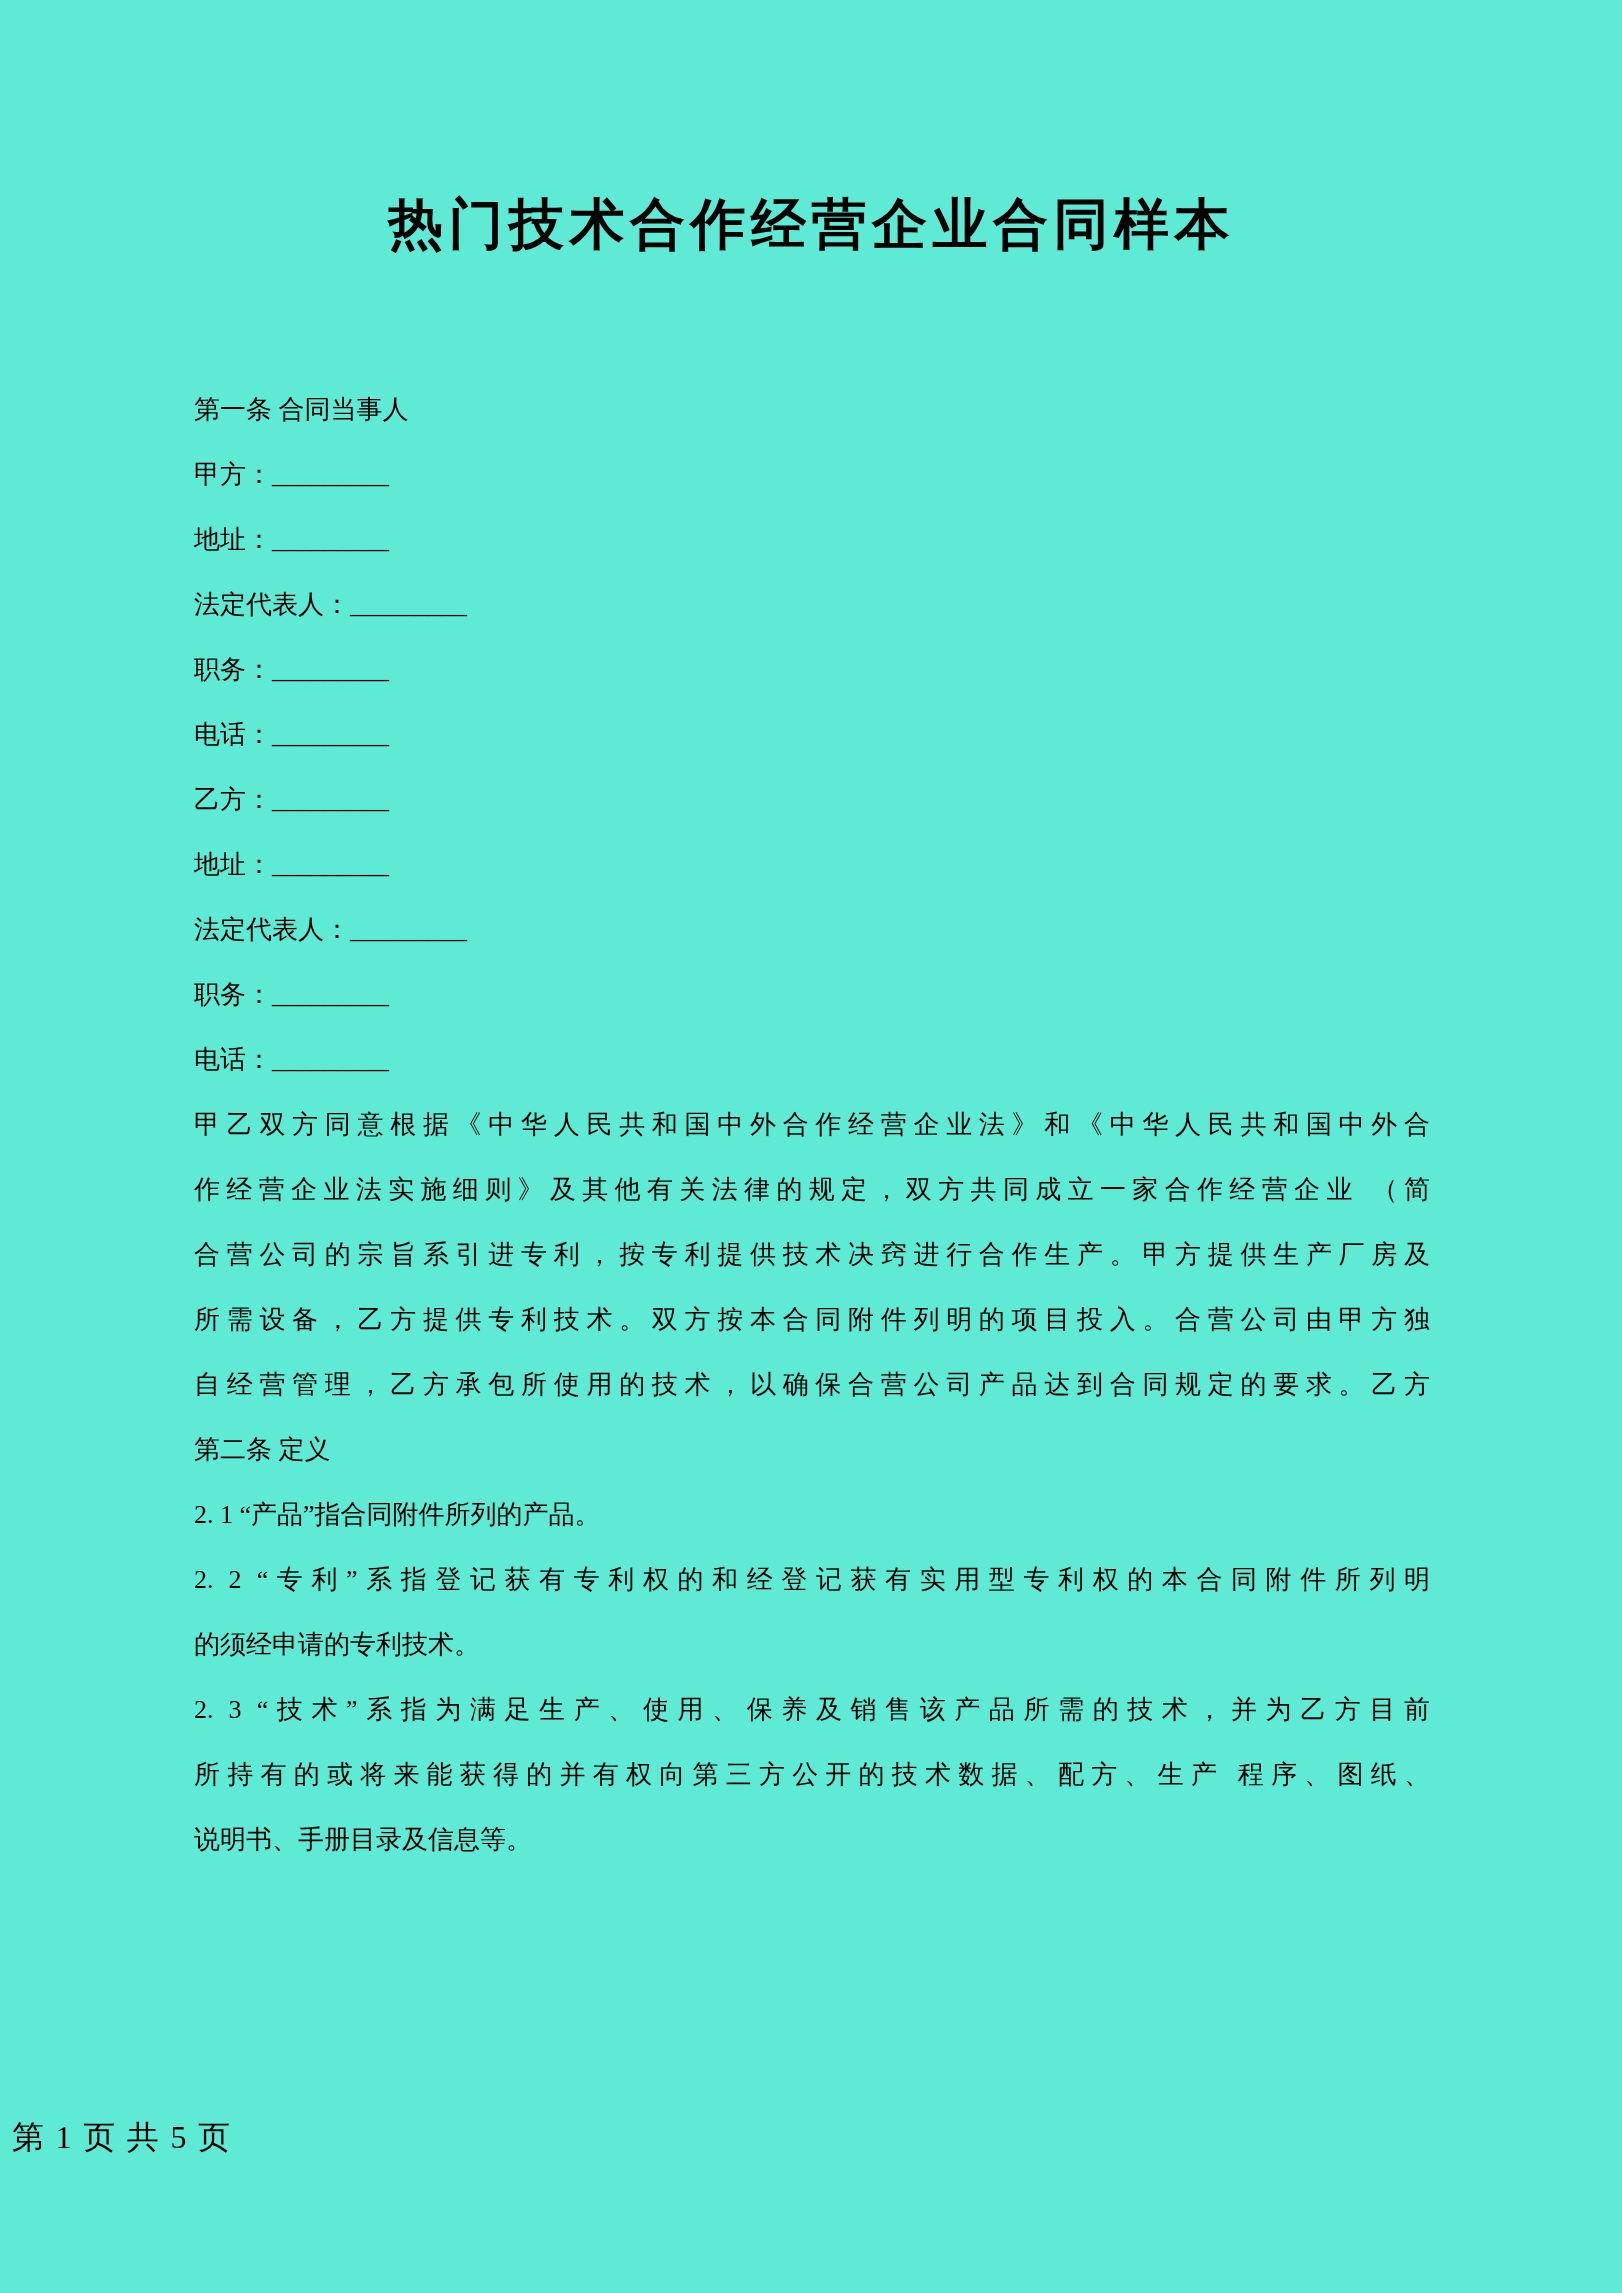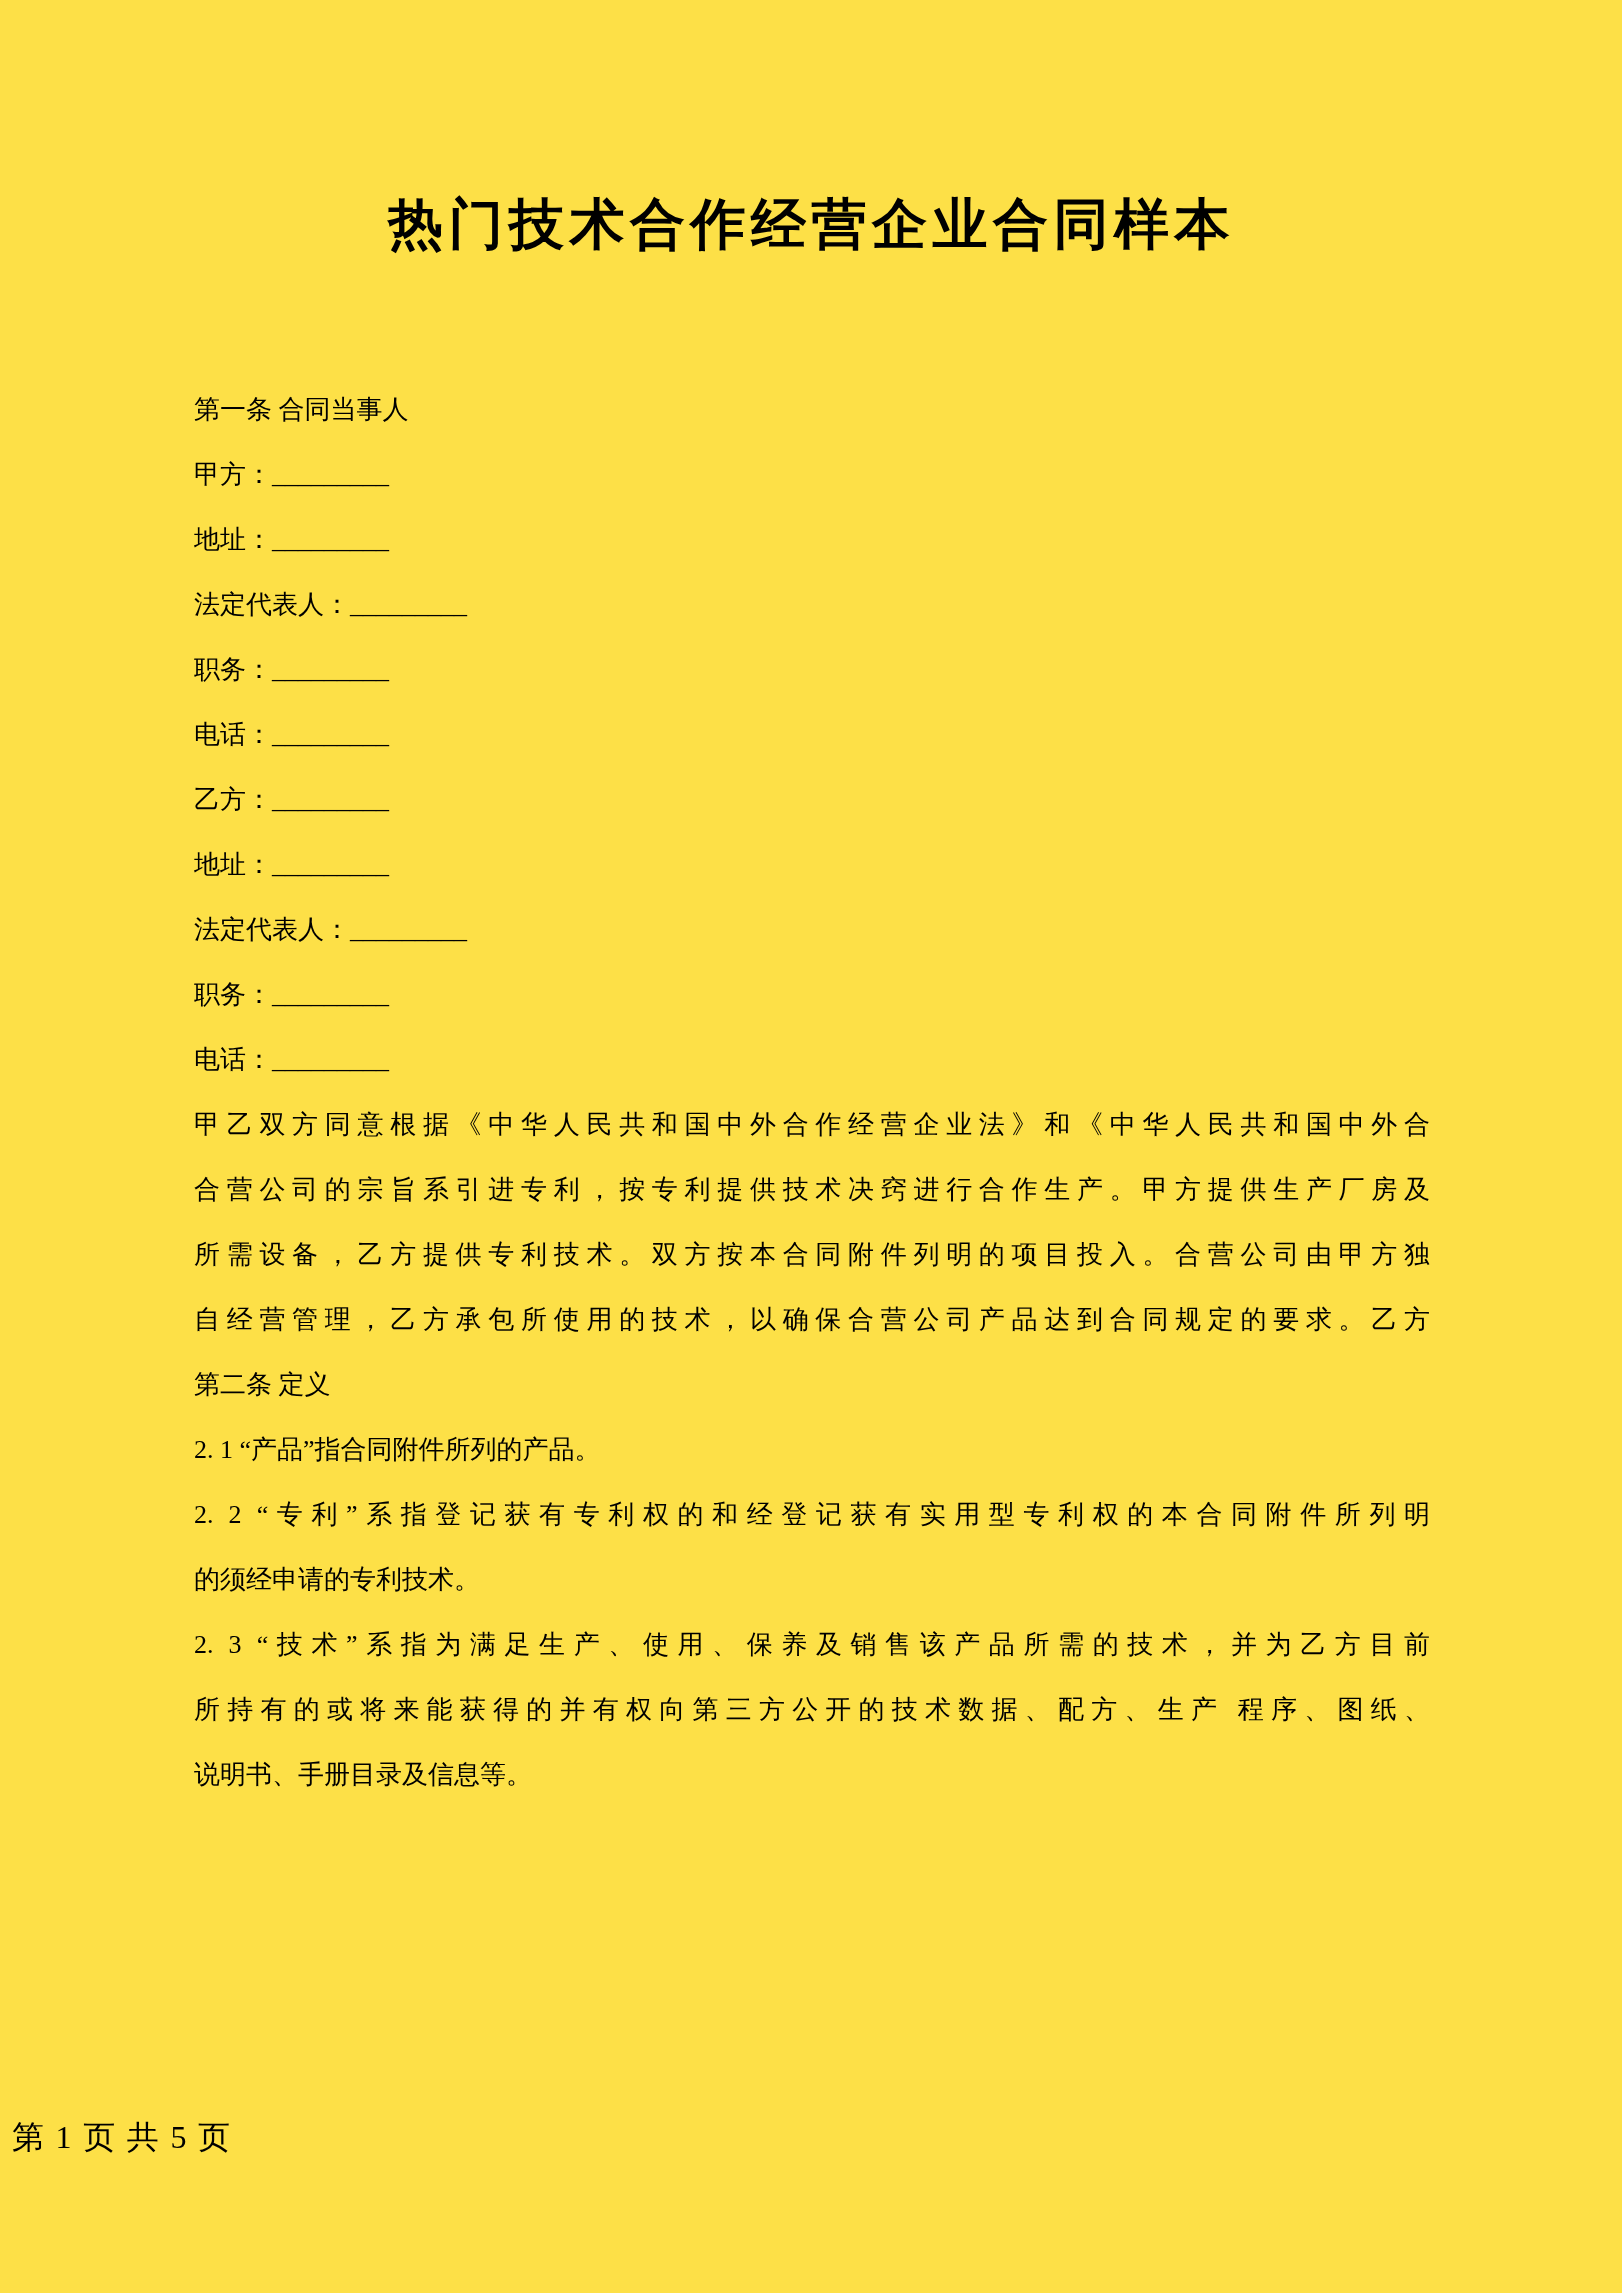--- a/index.html
+++ b/index.html
@@ -4,21 +4,21 @@
 <style>
   html, body {
     margin: 0;
     padding: 0;
     background: #ffffff;
   }
   .page {
     position: relative;
     width: 1623px;
     height: 2294px;
-    background: #fde047;
+    background: #5eead4;
     color: #000000;
     font-family: "Liberation Serif", "DejaVu Serif", serif;
     overflow: hidden;
   }
   .doc-title {
     position: absolute;
     top: 175px;
     left: 0;
     width: 100%;
     text-align: center;
@@ -69,20 +69,21 @@
       <div class="line">地址：_________</div>
       <div class="line">法定代表人：_________</div>
       <div class="line">职务：_________</div>
       <div class="line">电话：_________</div>
       <div class="line">乙方：_________</div>
       <div class="line">地址：_________</div>
       <div class="line">法定代表人：_________</div>
       <div class="line">职务：_________</div>
       <div class="line">电话：_________</div>
       <div class="line j">甲乙双方同意根据《中华人民共和国中外合作经营企业法》和《中华人民共和国中外合</div>
+      <div class="line j">作经营企业法实施细则》及其他有关法律的规定，双方共同成立一家合作经营企业 （简</div>
       <div class="line j">合营公司的宗旨系引进专利，按专利提供技术决窍进行合作生产。甲方提供生产厂房及</div>
       <div class="line j">所需设备，乙方提供专利技术。双方按本合同附件列明的项目投入。合营公司由甲方独</div>
       <div class="line j">自经营管理，乙方承包所使用的技术，以确保合营公司产品达到合同规定的要求。乙方</div>
       <div class="line">第二条 定义</div>
       <div class="line">2. 1 “产品”指合同附件所列的产品。</div>
       <div class="line j">2. 2 “专利”系指登记获有专利权的和经登记获有实用型专利权的本合同附件所列明</div>
       <div class="line">的须经申请的专利技术。</div>
       <div class="line j">2. 3 “技术”系指为满足生产、使用、保养及销售该产品所需的技术，并为乙方目前</div>
       <div class="line j">所持有的或将来能获得的并有权向第三方公开的技术数据、配方、生产 程序、图纸、</div>
       <div class="line">说明书、手册目录及信息等。</div>

